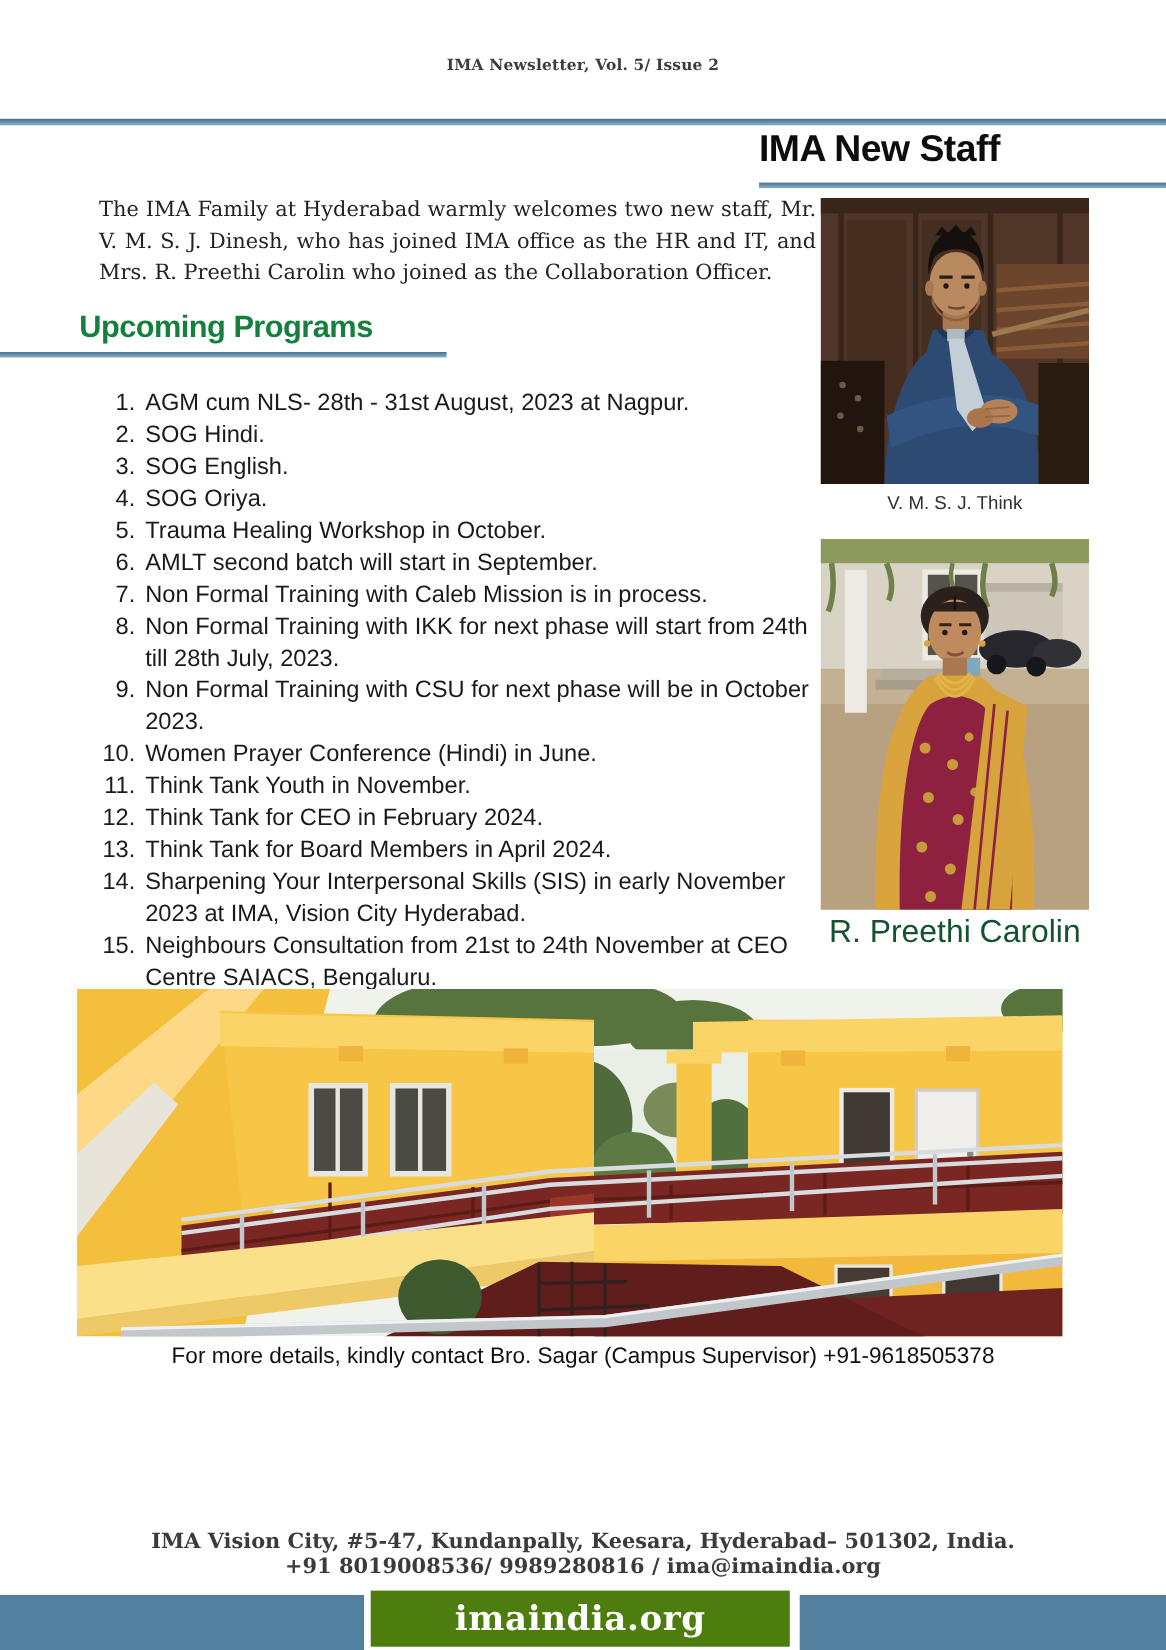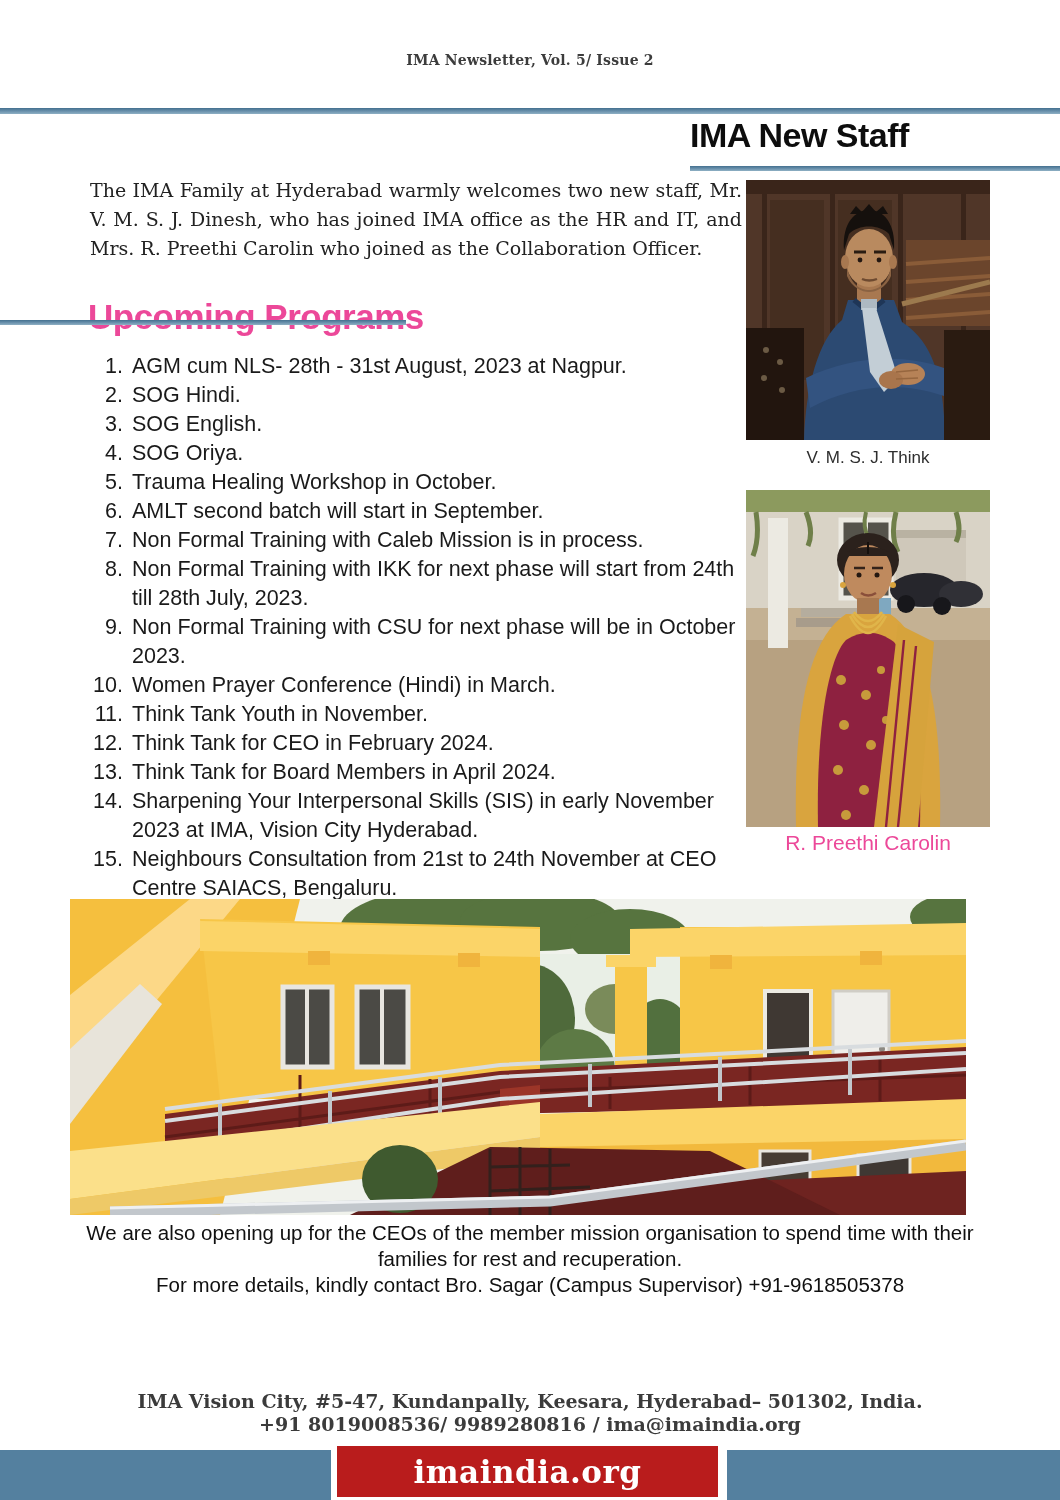--- a/index.html
+++ b/index.html
@@ -20,22 +20,22 @@
     font-size:34px;font-weight:bold;color:#0d0d0d;letter-spacing:-.5px;
   }
   .rule-newstaff{position:absolute;top:166px;left:690px;width:370px;height:5px;}
   .intro{
     position:absolute;top:176px;left:90px;width:652px;margin:0;
     font-family:"DejaVu Serif",serif;font-size:19px;line-height:29px;color:#222;
     text-align:justify;
   }
 
   .programs-title{
-    position:absolute;top:281px;left:72px;margin:16px;
-    font-size:35px;font-weight:bold;color:#ec4899;letter-spacing:-.5px;
+    position:absolute;top:281px;left:72px;margin:0;
+    font-size:28px;font-weight:bold;color:#15803d;letter-spacing:-.5px;
   }
   .rule-programs{position:absolute;top:320px;left:0;width:406px;height:5px;}
 
   .programs-list{
     position:absolute;top:336px;left:70px;width:660px;margin:16px;padding:0;
     list-style:none;counter-reset:item;
     font-size:21.5px;line-height:29px;color:#1a1a1a;
   }
   .programs-list li{
     counter-increment:item;position:relative;padding-left:46px;max-width:614px;
@@ -50,40 +50,40 @@
   .photo-dinesh{top:180px;left:746px;width:244px;height:260px;}
   .photo-preethi{top:490px;left:746px;width:244px;height:337px;}
   .photo-campus{top:899px;left:70px;width:896px;height:316px;}
 
   .caption1{
     position:absolute;top:448px;left:746px;width:244px;text-align:center;
     font-size:17px;color:#2e2e2e;
   }
   .caption2{
     position:absolute;top:831px;left:746px;width:244px;text-align:center;
-    font-size:21px;color:#ec4899;
+    font-size:29px;color:#14532d;
   }
 
   .campus-text{
     position:absolute;top:1220px;left:65px;width:930px;text-align:center;
     font-size:20.5px;line-height:26px;color:#101010;
   }
   .campus-text p{margin:0;}
 
   .footer-address{
     position:absolute;top:1390px;left:0;width:100%;text-align:center;
     font-family:"DejaVu Serif",serif;font-weight:bold;color:#3b3b3b;
   }
   .footer-address .line1{font-size:19px;line-height:23px;}
   .footer-address .line2{font-size:19px;line-height:23px;}
 
   .bottombar-left{position:absolute;top:1450px;left:0;width:331px;height:50px;background:#54809f;}
   .bottombar-right{position:absolute;top:1450px;left:727px;width:333px;height:50px;background:#54809f;}
   .site-box{
-    position:absolute;top:1446px;left:337px;width:381px;height:51px;background:#b91c1c;
+    position:absolute;top:1446px;left:337px;width:381px;height:51px;background:#4d7c0f;
     display:flex;align-items:center;justify-content:center;
   }
   .site-box span{
     font-family:"DejaVu Serif",serif;font-weight:bold;font-size:31px;color:#ffffff;
     letter-spacing:.5px;
   }
 </style>
 </head>
 <body>
 
@@ -151,21 +151,21 @@
   <ol class="programs-list">
       <li>AGM cum NLS- 28th - 31st August, 2023 at Nagpur.</li>
       <li>SOG Hindi.</li>
       <li>SOG English.</li>
       <li>SOG Oriya.</li>
       <li>Trauma Healing Workshop in October.</li>
       <li>AMLT second batch will start in September.</li>
       <li>Non Formal Training with Caleb Mission is in process.</li>
       <li>Non Formal Training with IKK for next phase will start from 24th till 28th July, 2023.</li>
       <li>Non Formal Training with CSU for next phase will be in October 2023.</li>
-      <li>Women Prayer Conference (Hindi) in March.</li>
+      <li>Women Prayer Conference (Hindi) in June.</li>
       <li>Think Tank Youth in November.</li>
       <li>Think Tank for CEO in February 2024.</li>
       <li>Think Tank for Board Members in April 2024.</li>
       <li>Sharpening Your Interpersonal Skills (SIS) in early November 2023 at IMA, Vision City Hyderabad.</li>
       <li>Neighbours Consultation from 21st to 24th November at CEO Centre SAIACS, Bengaluru.</li>
     </ol>
 
   <div class="photo photo-preethi">
     <svg width="244" height="337" viewBox="0 0 244 337" preserveAspectRatio="none">
       <rect x="0" y="0" width="244" height="200" fill="#d9d3c6"></rect>
@@ -302,21 +302,20 @@
       <ellipse cx="330" cy="280" rx="38" ry="34" fill="#3f5a2f"></ellipse>
       <path d="M420,250 L420,316 M450,248 L450,316 M480,250 L480,316 M420,268 L500,266 M420,292 L520,288" stroke="#33201c" stroke-width="3" fill="none"></path>
 
       <path d="M40,313 L480,302 L896,246" stroke="#c2c7cc" stroke-width="11" fill="none"></path>
       <path d="M40,309 L480,298 L896,242" stroke="#eef0f2" stroke-width="3" fill="none"></path>
       <path d="M0,316 L0,290" stroke="#c2c7cc" stroke-width="0"></path>
     </svg>
   </div>
 
   <div class="campus-text">
-    <p>We are also opening up for the CEOs of the member mission organisation to spend time with their families for rest and recuperation.</p>
     <p>For more details, kindly contact Bro. Sagar (Campus Supervisor) +91-9618505378</p>
   </div>
 
   <div class="footer-address">
     <div class="line1">IMA Vision City, #5-47, Kundanpally, Keesara, Hyderabad– 501302, India.</div>
     <div class="line2">+91 8019008536/ 9989280816 / ima@imaindia.org</div>
   </div>
 
   <div class="bottombar-left"></div>
   <div class="bottombar-right"></div>

